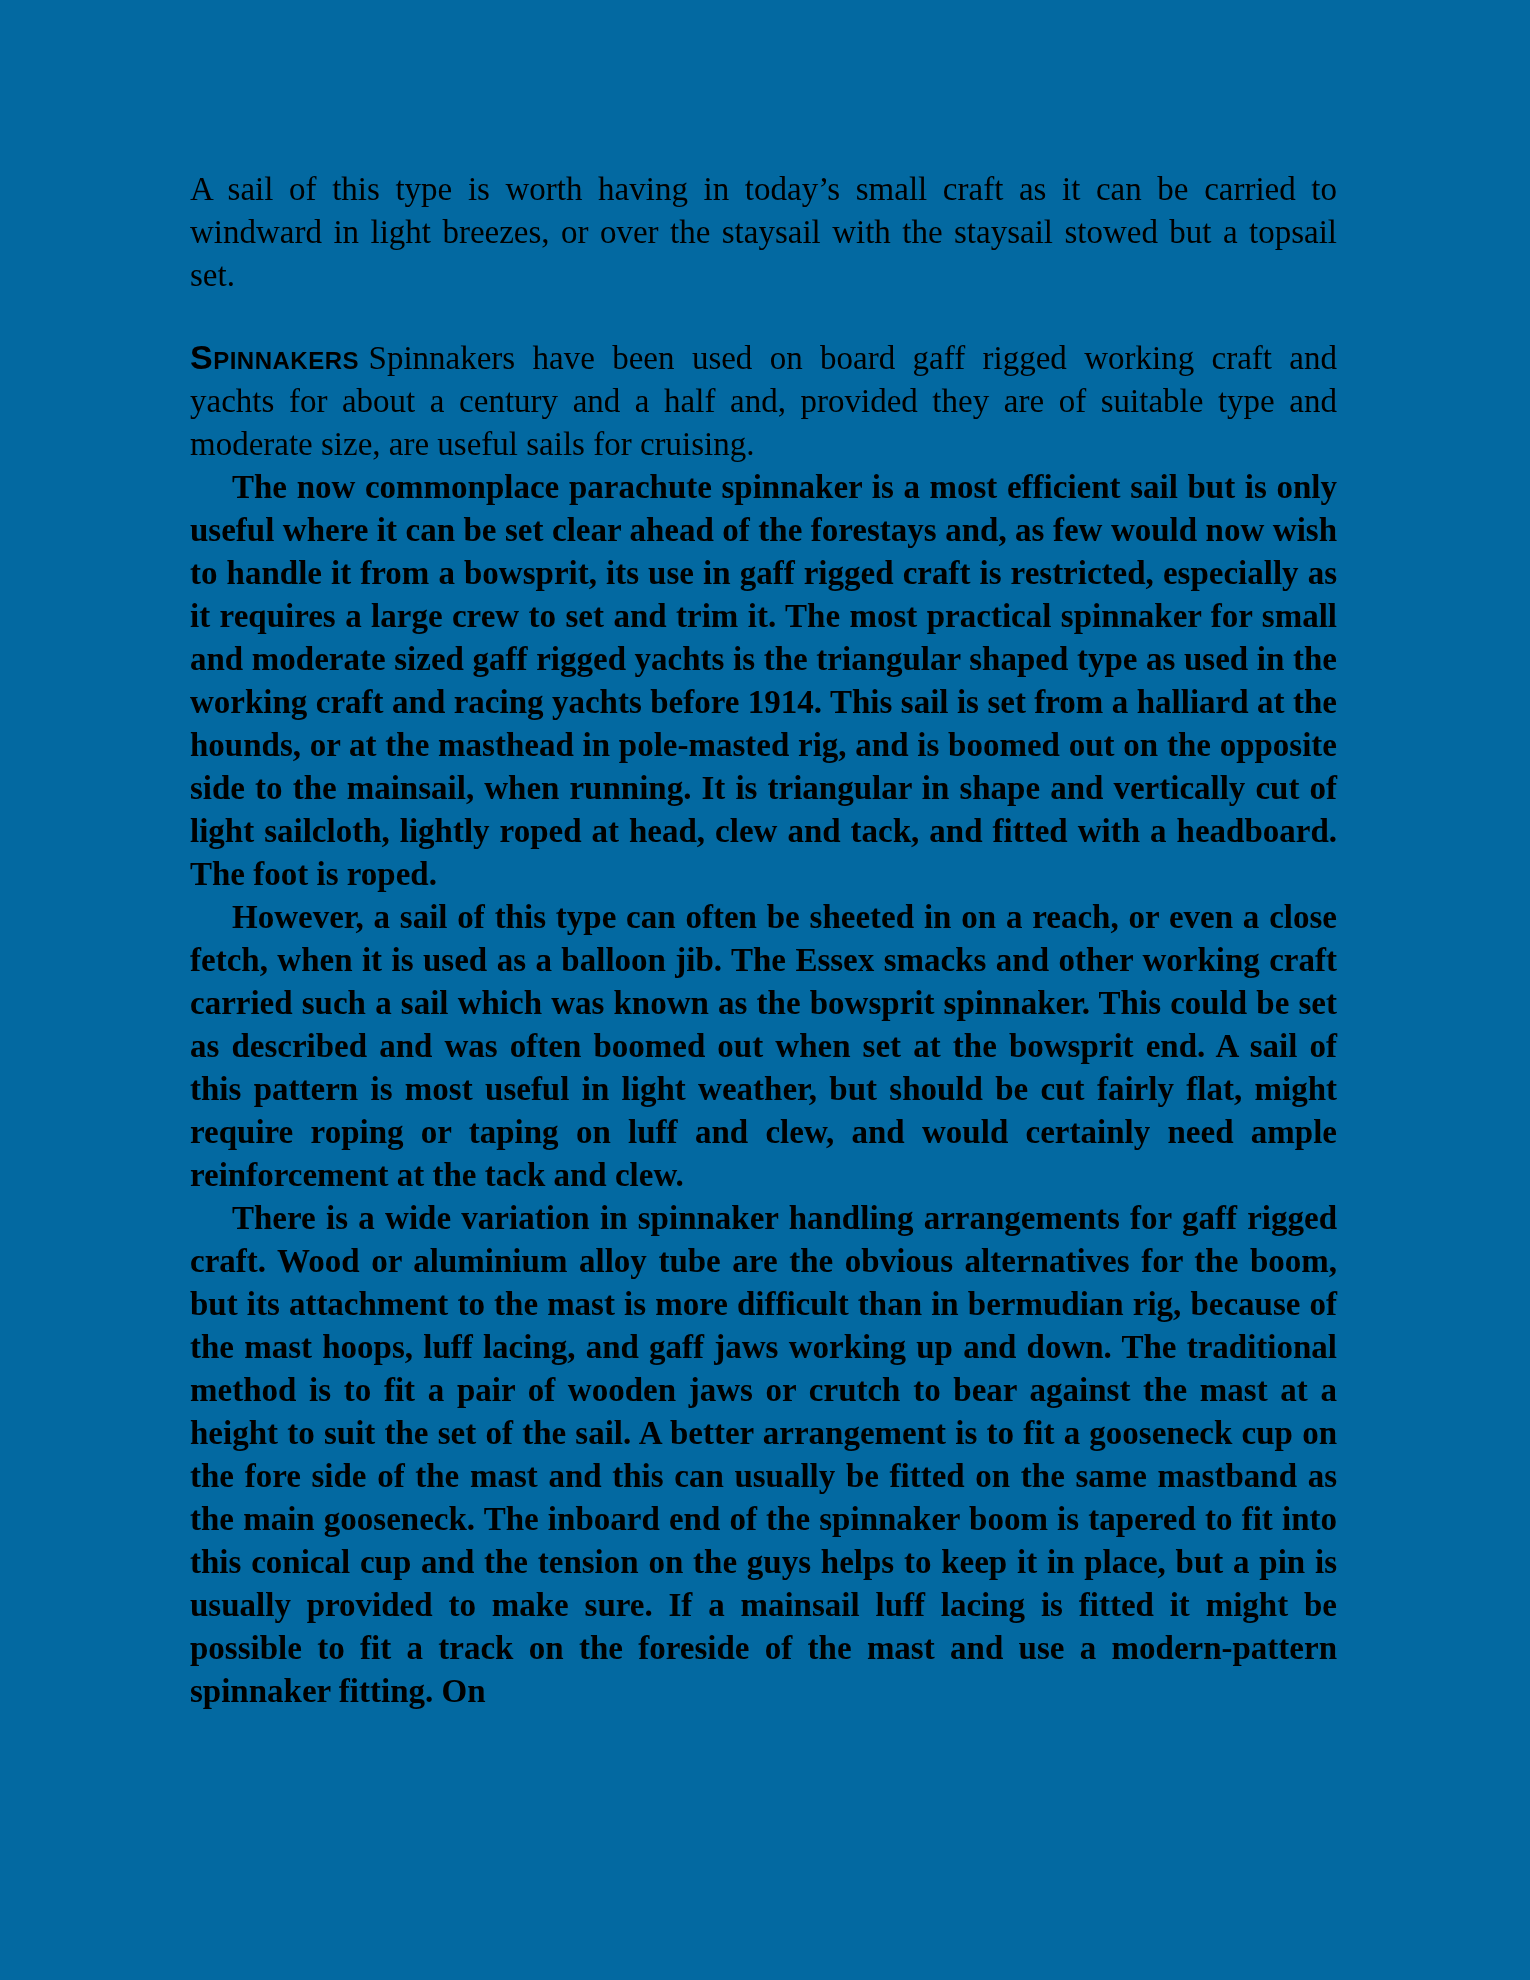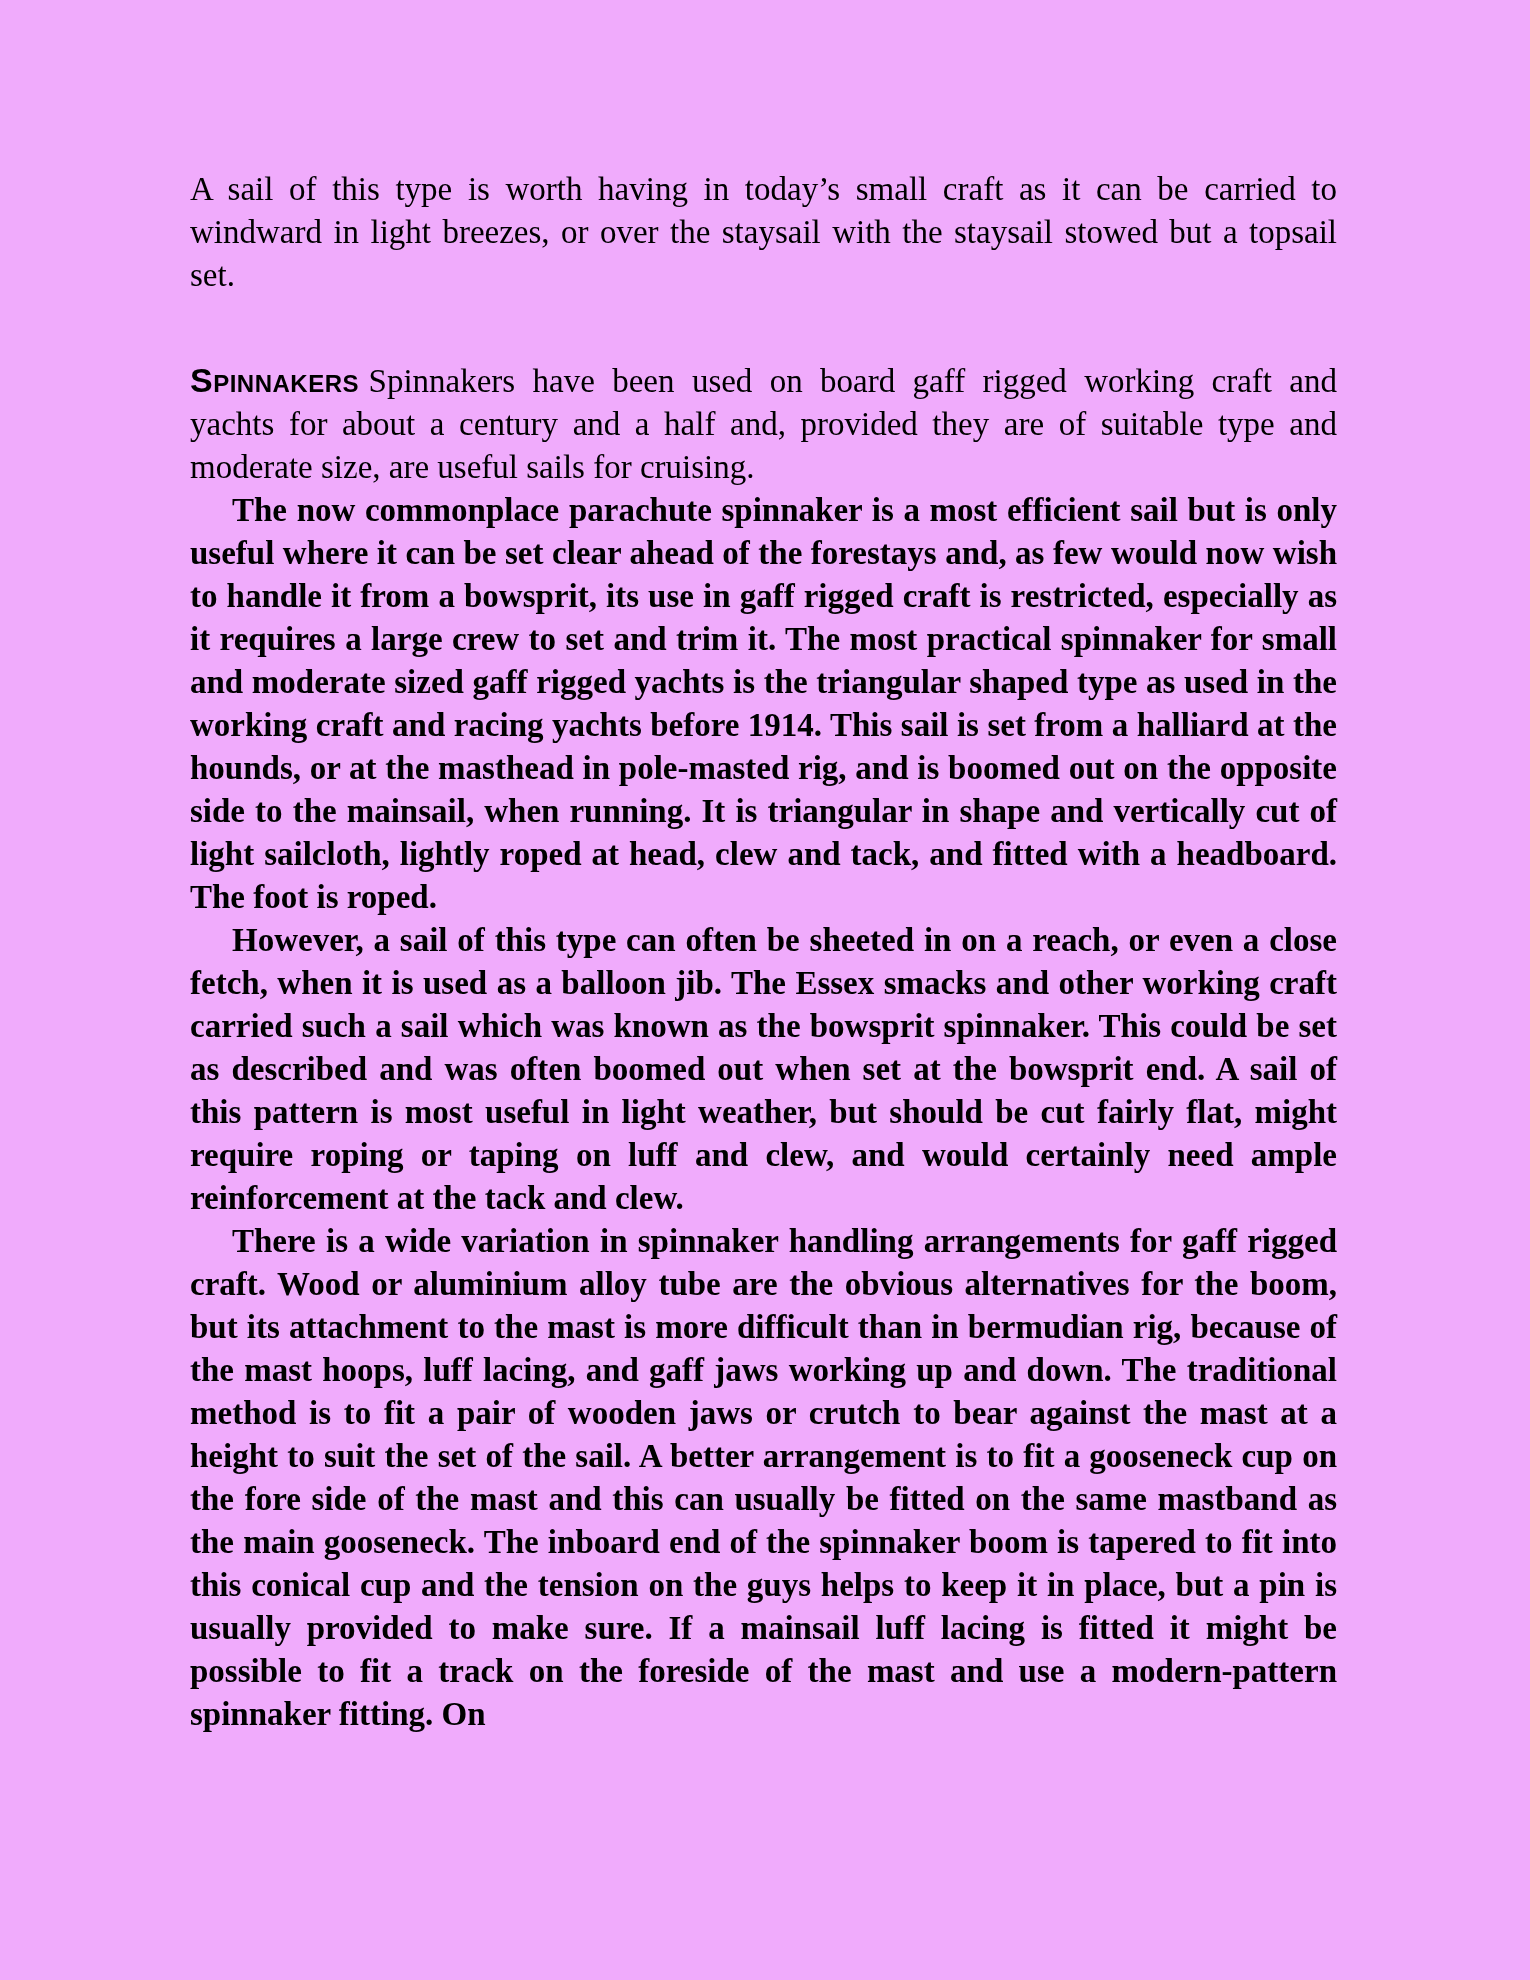--- a/index.html
+++ b/index.html
@@ -4,42 +4,42 @@
 <style>
   html, body {
     margin: 0;
     padding: 0;
     background: #ffffff;
   }
   .page {
     position: relative;
     width: 1530px;
     height: 1980px;
-    background: #f0abfc;
+    background: #0369a1;
     overflow: hidden;
     box-sizing: border-box;
   }
   .text-block {
     position: absolute;
     top: 168px;
     left: 190px;
     width: 1147px;
     color: #000000;
     font-family: "Liberation Serif", "DejaVu Serif", serif;
     font-size: 33px;
     line-height: 43px;
     text-align: justify;
     text-justify: inter-word;
   }
   .text-block p {
     margin: 0;
     padding: 0;
   }
   p.space-before {
-    margin-top: 62px;
+    margin-top: 39px;
   }
   p.indent {
     text-indent: 42px;
     font-weight: bold;
   }
   .run-in-heading {
     font-family: "Liberation Sans", "DejaVu Sans", sans-serif;
     font-weight: bold;
     font-variant: small-caps;
     font-size: 34px;

